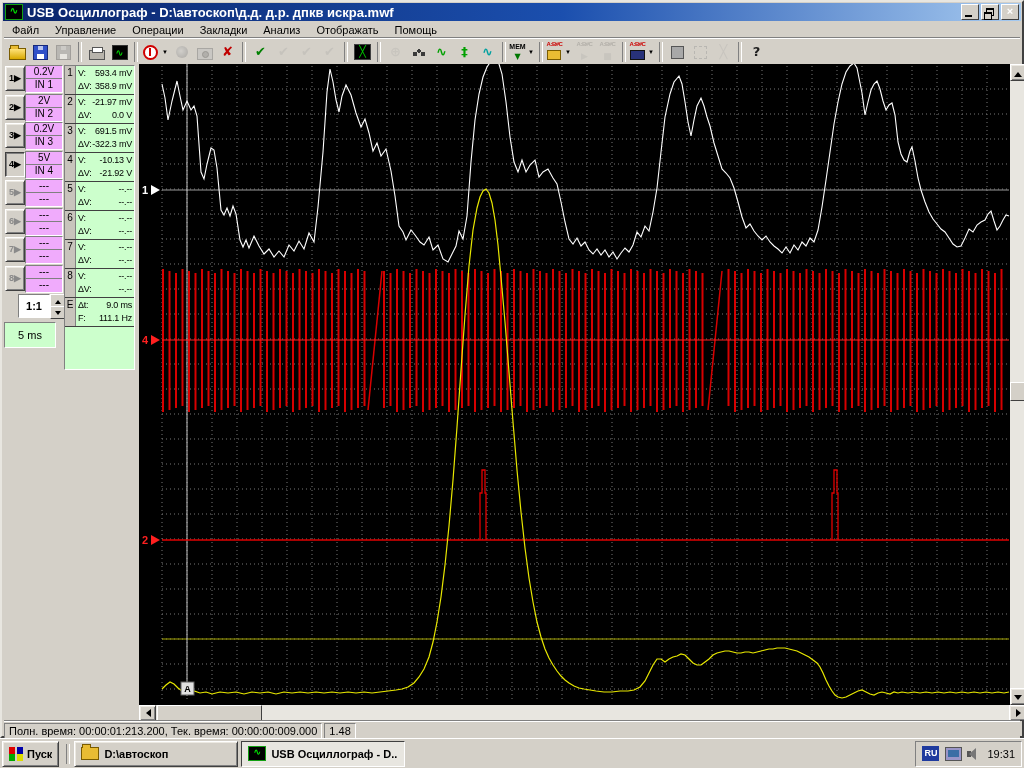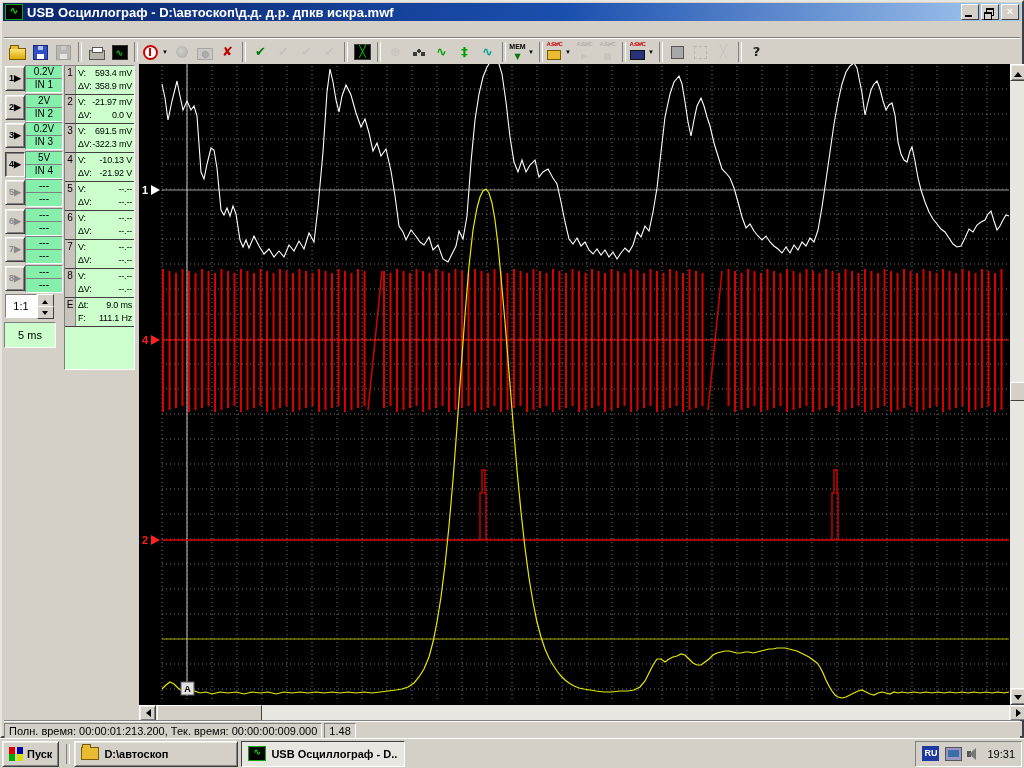--- a/index.html
+++ b/index.html
@@ -53,24 +53,24 @@
   .ic-mem .g{font-size:8px;line-height:26px;color:#007700;}
   .ic-abcplay .g,.ic-abcstop .g{font-size:9px;line-height:24px;color:#9a9a9a;}
   .ic-help .g{font-size:13px;color:#202020;}
   .ic-globe .g{color:#999;font-size:13px;}
   
   #leftcol{position:absolute;left:2px;top:62px;width:58px;bottom:49px;background:#d4d0c8;}
   .chrow{position:absolute;left:0;width:58px;height:28px;}
   .chbtn{position:absolute;left:1px;top:2px;width:18px;height:23px;background:#d4d0c8;border:1px solid;border-color:#fff #404040 #404040 #fff;box-shadow:inset 1px 1px 0 #ece9e2,inset -1px -1px 0 #808080;font-size:9px;font-weight:bold;text-align:center;line-height:22px;}
   .chbtn.pressed{border-color:#404040 #fff #fff #404040;box-shadow:inset 1px 1px 0 #808080;}
   .chbtn.off{color:#8a8a8a;}
-  .chfields{position:absolute;left:21px;top:1px;width:36px;height:26px;border:1px solid;border-color:#808080 #fff #fff #808080;background:#86efac;}
+  .chfields{position:absolute;left:21px;top:1px;width:36px;height:26px;border:1px solid;border-color:#808080 #fff #fff #808080;background:#f0abfc;}
   .chfields div{height:12px;line-height:12px;text-align:center;font-size:10px;overflow:hidden;}
   .chfields div:first-child{border-bottom:1px solid #808080;}
-  #ratiorow{position:absolute;left:1px;top:230px;width:56px;height:24px;}
+  #ratiorow{position:absolute;left:14px;top:230px;width:56px;height:24px;font-weight:bold;}
   #ratio-box{position:absolute;left:0;top:0;width:30px;height:22px;background:#fff;border:1px solid;border-color:#808080 #fff #fff #808080;text-align:center;line-height:22px;}
   .spinbtn{position:absolute;left:32px;width:15px;height:11px;background:#d4d0c8;border:1px solid;border-color:#fff #404040 #404040 #fff;}
   .spinbtn:before{content:"";position:absolute;left:4px;border:3px solid transparent;}
   .spin-up{top:0;} .spin-up:before{top:2px;border-bottom:4px solid #000;}
   .spin-down{top:12px;} .spin-down:before{top:4px;border-top:4px solid #000;}
   #timebase-box{position:absolute;left:0;top:258px;width:50px;height:24px;background:#ccffcc;border:1px solid;border-color:#808080 #fff #fff #808080;text-align:center;line-height:24px;}
   
   #measure{position:absolute;left:62px;top:63px;width:71px;height:305px;background:#ccffcc;border:1px solid;border-color:#808080 #fff #fff #808080;box-sizing:border-box;}
   .mrow{position:relative;height:28px;border-bottom:1px solid #404040;display:flex;}
   .mnum{width:10px;background:#c8c4bc;border-right:1px solid #808080;font-size:10px;text-align:center;padding-top:1px;flex:none;}
@@ -130,20 +130,29 @@
           <span class="min"></span>
         </span>
       <span class="winbtn">
           <span class="rst"></span>
         </span>
       <span class="winbtn">
           <span class="cls">×</span>
         </span>
     </div>
 
+    <div id="menubar">
+        <span class="mi">Файл</span>
+        <span class="mi">Управление</span>
+        <span class="mi">Операции</span>
+        <span class="mi">Закладки</span>
+        <span class="mi">Анализ</span>
+        <span class="mi">Отображать</span>
+        <span class="mi">Помощь</span>
+      </div>
     <div id="toolbar">
         <div class="tbtn">
           <span class="ic ic-folder"></span>
         </div>
         <div class="tbtn">
           <span class="ic ic-floppy"></span>
         </div>
         <div class="tbtn disabled">
           <span class="ic ic-floppy2"></span>
         </div>

